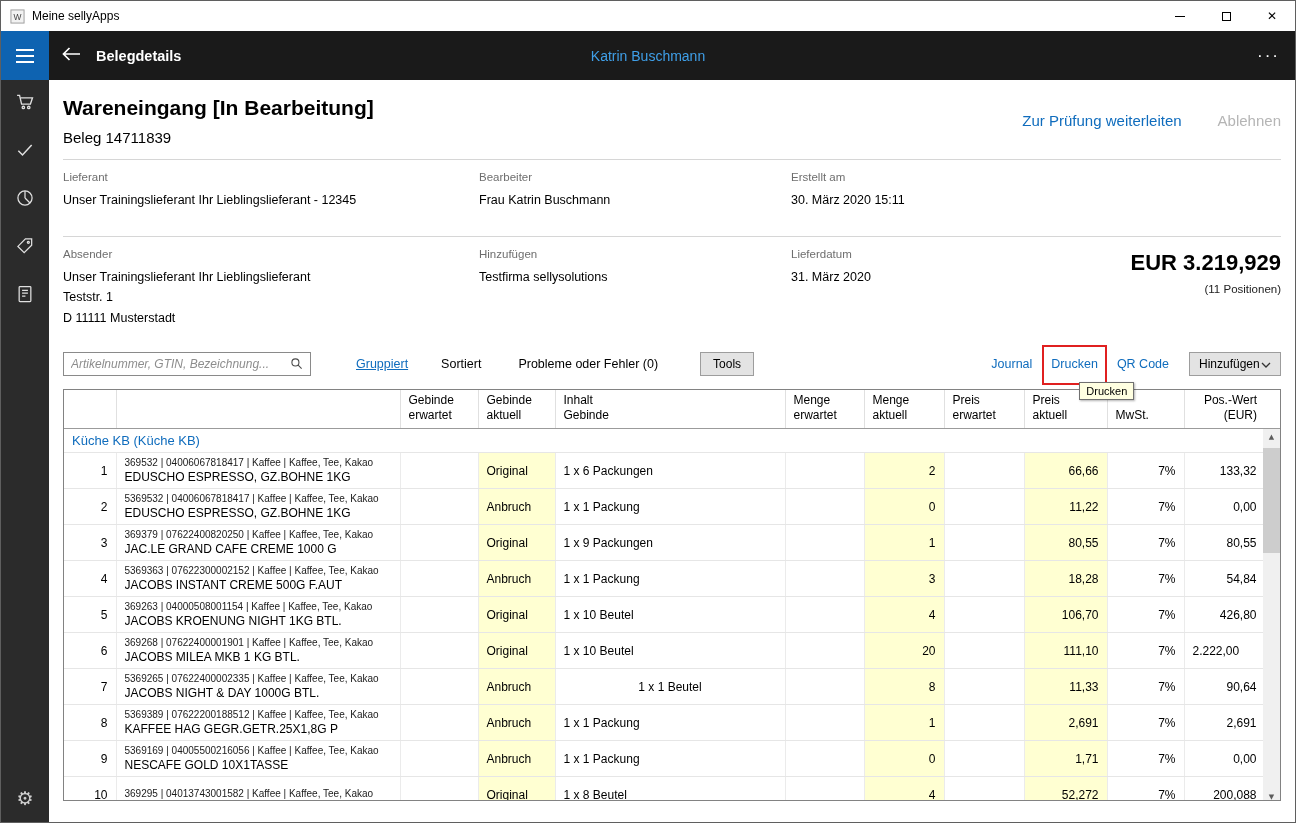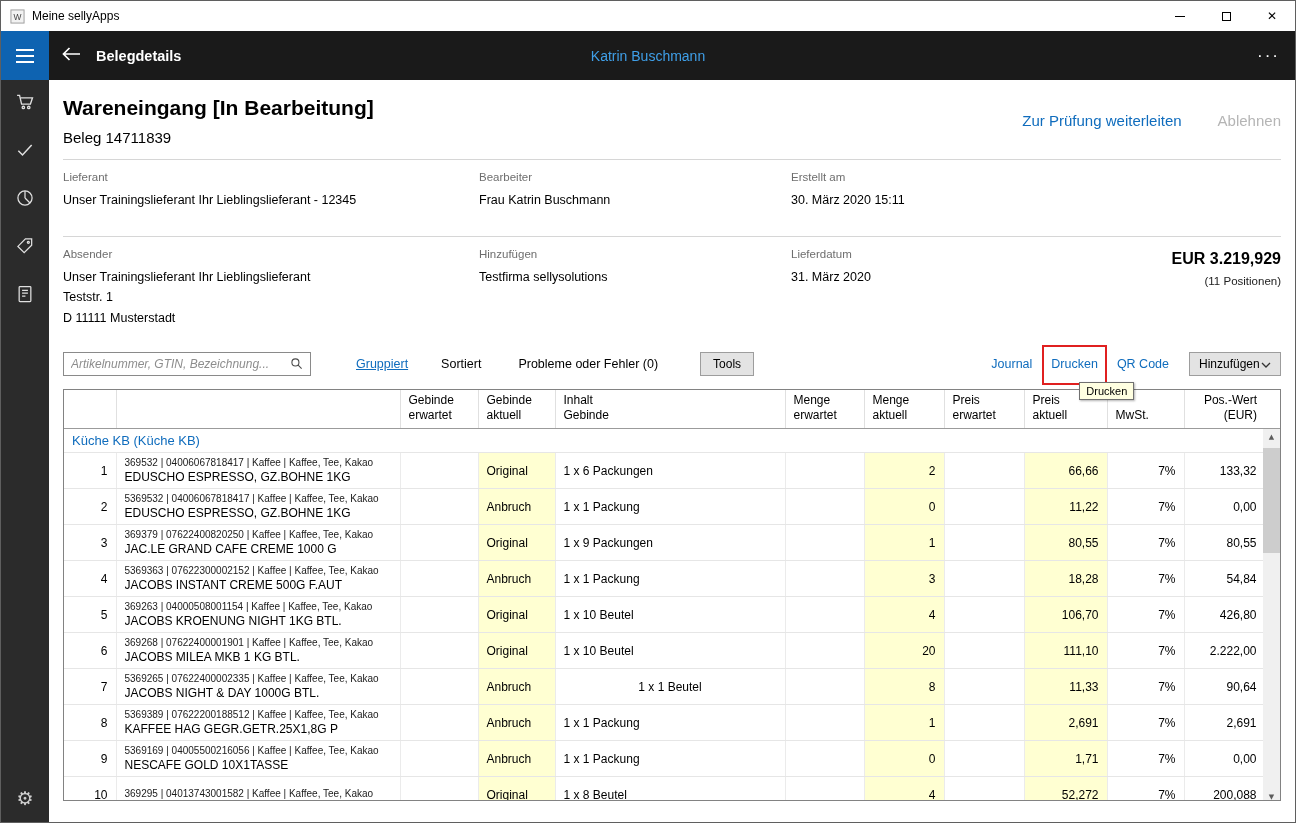--- a/index.html
+++ b/index.html
@@ -41,21 +41,21 @@
   .doc-actions{display:flex;gap:36px;margin-top:16px;font-size:15px}
   .link{color:var(--accent,#0f6cbd);cursor:pointer;text-decoration:none}
   .link.disabled{color:var(--disabled,#b5b5b5)}
   .divider{border-top:1px solid #d6d6d6;margin-top:13px}
 
   
   .fields{display:grid;grid-template-columns:416px 312px 1fr auto;padding:11px 0 12px}
   .flabel{font-size:11.5px;color:#6e6e6e;margin-bottom:7px}
   .fvalue{font-size:12.5px;color:#000;line-height:1.65}
   .total{text-align:right;padding-top:2px}
-  .total-amount{font-size:16px;font-weight:bold;color:#000}
+  .total-amount{font-size:22px;font-weight:bold;color:#000}
   .total-pos{font-size:11.5px;color:#222;margin-top:7px}
 
   
   .toolbar{display:flex;align-items:center;margin-top:10px;height:26px;position:relative;z-index:6}
   .searchbox{width:248px;height:24px;border:1px solid #8a8a8a;display:flex;align-items:center;padding:0 7px;background:#fff}
   .searchbox input{border:none;outline:none;flex:1;font-size:12px;font-style:italic;font-family:inherit;color:#333;min-width:0}
   .searchbox input::placeholder{color:#8d8d8d;font-style:italic}
   .search-ic{display:flex;align-items:center;margin-left:4px;cursor:pointer}
   .tlink{font-size:12.5px;cursor:pointer;white-space:nowrap}
   .tlink.blue{color:var(--accent,#0f6cbd)}
@@ -434,21 +434,21 @@
                     <div class="prod">JACOBS MILEA MKB 1 KG BTL.</div>
                   </td>
                   <td style="text-align: left;"></td>
                   <td class="hl" style="text-align: left;">Original</td>
                   <td style="text-align: left;">1 x 10 Beutel</td>
                   <td style="text-align: right;"></td>
                   <td class="hl" style="text-align: right;">20</td>
                   <td style="text-align: right;"></td>
                   <td class="hl" style="text-align: right;">111,10</td>
                   <td style="text-align: right;">7%</td>
-                  <td style="text-align: right;">2.222,00</td>
+                  <td style="">2.222,00</td>
                 </tr>
                 <tr class="data-row">
                   <td style="text-align: right;">7</td>
                   <td style="text-align: left;">
                     <div class="code">5369265 | 07622400002335 | Kaffee | Kaffee, Tee, Kakao</div>
                     <div class="prod">JACOBS NIGHT &amp; DAY 1000G BTL.</div>
                   </td>
                   <td style="text-align: left;"></td>
                   <td class="hl" style="text-align: left;">Anbruch</td>
                   <td style="text-align: center;">1 x 1 Beutel</td>

